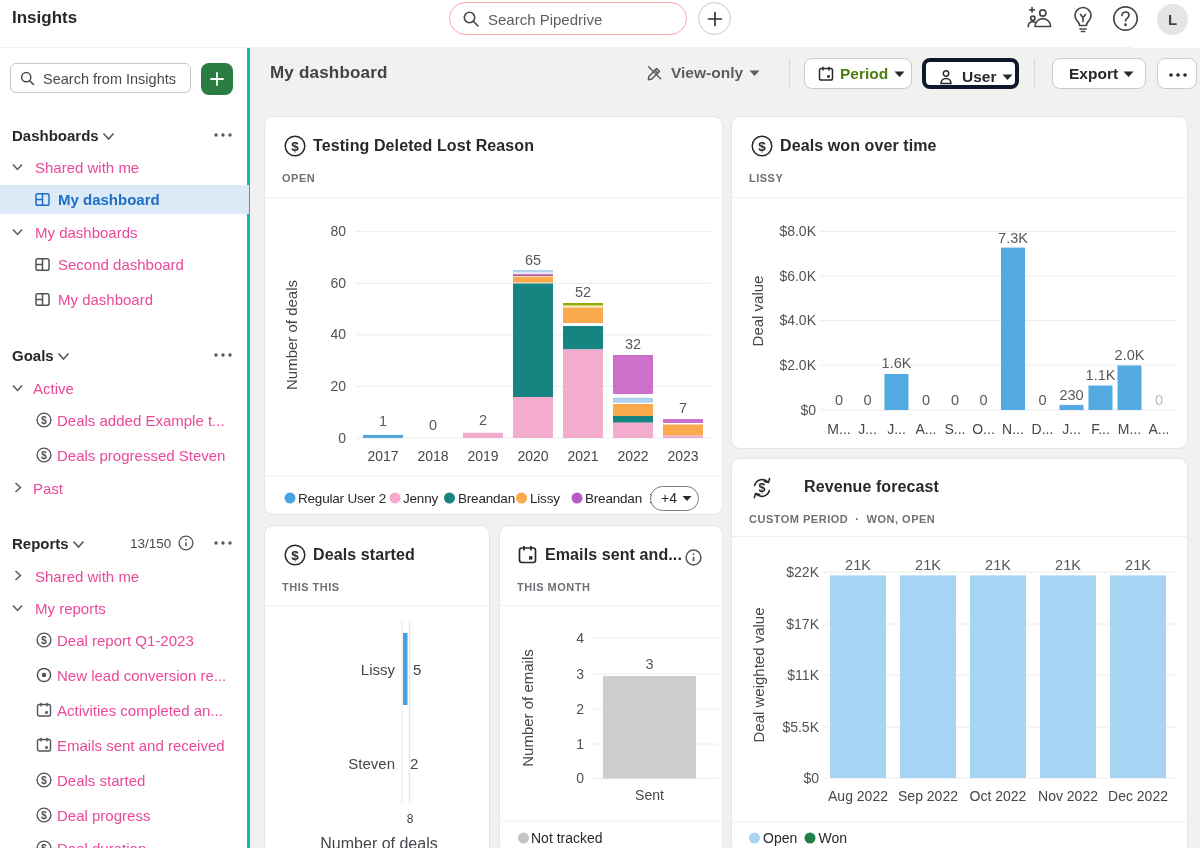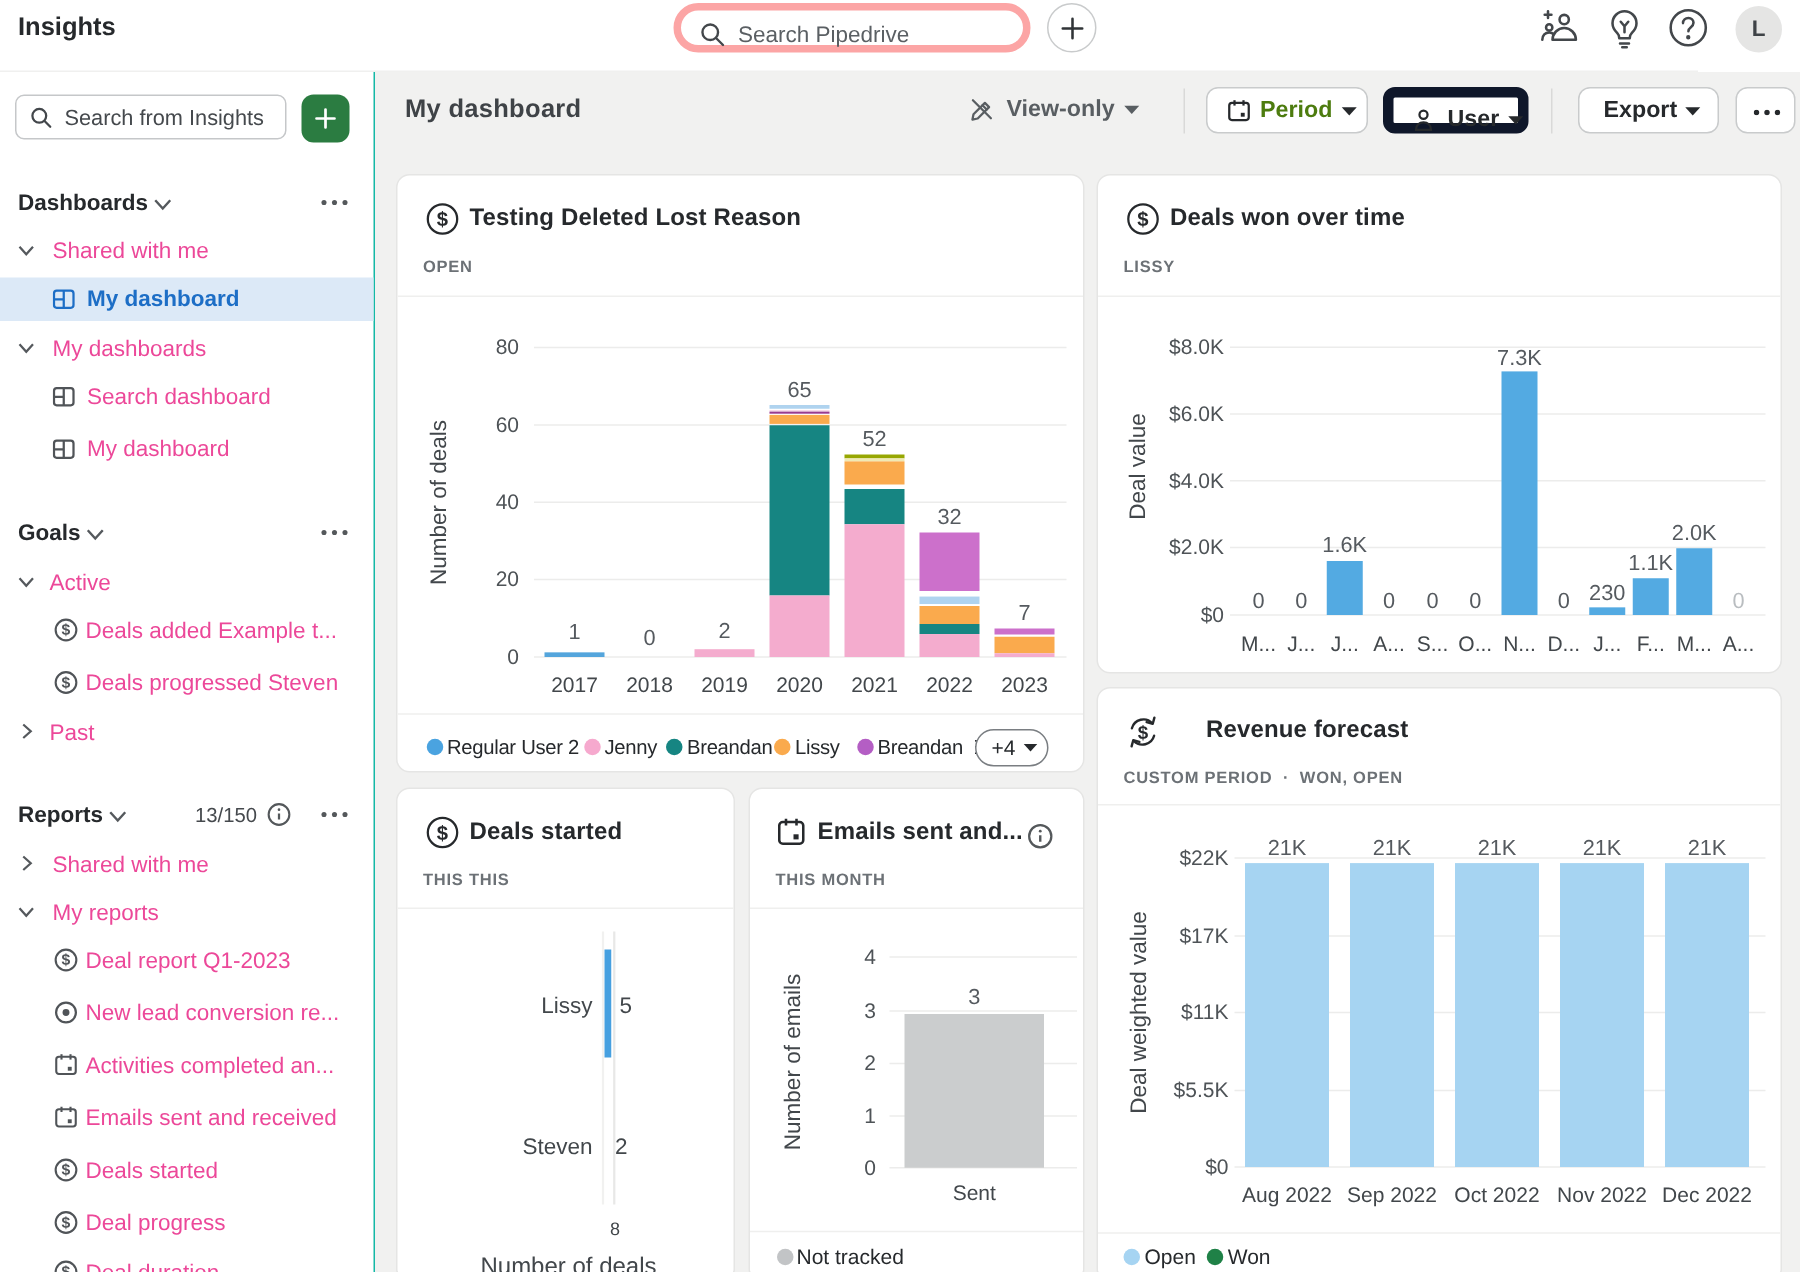--- a/index.html
+++ b/index.html
@@ -1,33 +1,33 @@
 <!DOCTYPE html>
 <html><head>
 <meta charset="utf-8">
 <style>
 * { margin:0; padding:0; box-sizing:border-box; }
 html,body { width:1200px; height:848px; overflow:hidden; font-family:"Liberation Sans",sans-serif; background:#fff; }
 .abs { position:absolute; }
 #topbar { position:absolute; left:0; top:0; width:1132px; height:48px; background:#fff; border-bottom:1px solid #F0F0EF; z-index:5; }
-#sidebar { position:absolute; left:0; top:48px; width:250px; height:800px; background:#fff; border-right:1px solid #14b8a6; z-index:4; }
+#sidebar { position:absolute; left:0; top:48px; width:250px; height:800px; background:#fff; border-right:3px solid #14b8a6; z-index:4; }
 #main { position:absolute; left:250px; top:48px; width:950px; height:800px; background:#F1F1F0; }
 .card { position:absolute; background:#fff; border:1px solid #E5E5E4; border-radius:9px; overflow:hidden; }
 .ctitle { position:absolute; font-size:16px; font-weight:bold; color:#26292C; letter-spacing:0.1px; }
 .csub { position:absolute; font-size:11px; font-weight:bold; color:#6C7176; letter-spacing:0.5px; }
 .chead { position:absolute; left:0; width:100%; border-bottom:1px solid #EFEFEE; }
 .navrow { position:absolute; font-size:15px; color:#ec4899; white-space:nowrap; }
 .navhead { position:absolute; font-size:15px; font-weight:bold; color:#26292C; }
 svg { position:absolute; left:0; top:0; }
 </style>
 </head>
 <body>
 <div id="topbar">
   <div class="abs" style="left:12px;top:8px;font-size:17px;font-weight:bold;color:#26292C;">Insights</div>
-  <div class="abs" style="left:449px;top:2px;width:238px;height:33px;border:5px solid #fca5a5;border-radius:17px;background:#fff;text-align:center;">
+  <div class="abs" style="left:449px;top:2px;width:238px;height:33px;border:1px solid #fca5a5;border-radius:17px;background:#fff;text-align:center;">
     <svg width="18" height="18" style="left:12px;top:7px;" viewBox="0 0 18 18">
         <circle cx="7.5" cy="7.5" r="5.2" fill="none" stroke="#43474B" stroke-width="1.6"></circle>
         <line x1="11.5" y1="11.5" x2="16" y2="16" stroke="#43474B" stroke-width="1.6" stroke-linecap="round"></line>
       </svg>
     <div class="abs" style="left:38px;top:8px;font-size:15px;color:#5A5F63;">Search Pipedrive</div>
   </div>
   <div class="abs" style="left:698px;top:2px;width:33px;height:33px;border:1px solid #C9CBCC;border-radius:50%;">
     <svg width="16" height="16" style="left:8px;top:8px;" viewBox="0 0 16 16">
         <path d="M8 1.5v13M1.5 8h13" stroke="#303437" stroke-width="1.7" stroke-linecap="round"></path>
       </svg>
@@ -90,21 +90,21 @@
   <svg width="11" height="8" style="left:12px;top:180px;" viewBox="0 0 11 8">
       <path d="M1 1.5 L5.5 6.5 L10 1.5" fill="none" stroke="#55595D" stroke-width="1.5"></path>
     </svg>
   <div class="navrow" style="left:35px;top:176px;">My dashboards</div>
 
   <svg width="15" height="15" style="left:35px;top:209px;" viewBox="0 0 15 15" fill="none" stroke="#505458" stroke-width="1.5">
       <rect x="1" y="1.8" width="13" height="11.4" rx="1.8"></rect>
       <line x1="7.5" y1="1.8" x2="7.5" y2="13.2"></line>
       <line x1="1" y1="7.5" x2="7.5" y2="7.5"></line>
     </svg>
-  <div class="navrow" style="left:58px;top:208px;">Search dashboard</div>
+  <div class="navrow" style="left:58px;top:208px;">Second dashboard</div>
 
   <svg width="15" height="15" style="left:35px;top:244px;" viewBox="0 0 15 15" fill="none" stroke="#505458" stroke-width="1.5">
       <rect x="1" y="1.8" width="13" height="11.4" rx="1.8"></rect>
       <line x1="7.5" y1="1.8" x2="7.5" y2="13.2"></line>
       <line x1="1" y1="7.5" x2="7.5" y2="7.5"></line>
     </svg>
   <div class="navrow" style="left:58px;top:243px;">My dashboard</div>
 
   <div class="navhead" style="left:12px;top:299px;">Goals</div>
   <svg width="13" height="9" style="left:57px;top:304px;" viewBox="0 0 13 9">
@@ -227,21 +227,21 @@
         <rect x="1.5" y="2.5" width="13" height="11.5" rx="1.8"></rect>
         <line x1="5" y1="0.8" x2="5" y2="4.4"></line>
         <line x1="11" y1="0.8" x2="11" y2="4.4"></line>
         <rect x="9.2" y="9.2" width="2.6" height="2.6" fill="#26292C" stroke="none"></rect>
       </svg>
     <div class="abs" style="left:35px;top:6px;font-size:15.5px;font-weight:bold;color:#4d7c0f;">Period</div>
     <svg width="11" height="7" style="left:89px;top:12px;" viewBox="0 0 11 7">
         <path d="M0.5 0.5 L5.5 6 L10.5 0.5" fill="#26292C"></path>
       </svg>
   </div>
-  <div class="abs" style="left:672px;top:10px;width:97px;height:31px;background:#fff;border:7px solid #0f172a;border-radius:8px;">
+  <div class="abs" style="left:672px;top:10px;width:97px;height:31px;background:#fff;border:4px solid #0f172a;border-radius:8px;">
     <svg width="16" height="16" style="left:12px;top:7px;" viewBox="0 0 16 16" fill="none" stroke="#26292C" stroke-width="1.5">
         <circle cx="8" cy="4.5" r="2.7"></circle>
         <path d="M3 14.5 c0-3 2.2-5 5-5 s5 2 5 5 z"></path>
       </svg>
     <div class="abs" style="left:36px;top:6px;font-size:15.5px;font-weight:bold;color:#26292C;">User</div>
     <svg width="11" height="7" style="left:76px;top:12px;" viewBox="0 0 11 7">
         <path d="M0.5 0.5 L5.5 6 L10.5 0.5" fill="#26292C"></path>
       </svg>
   </div>
   <div class="abs" style="left:784px;top:11px;width:1px;height:30px;background:#D9D9D8;"></div>

